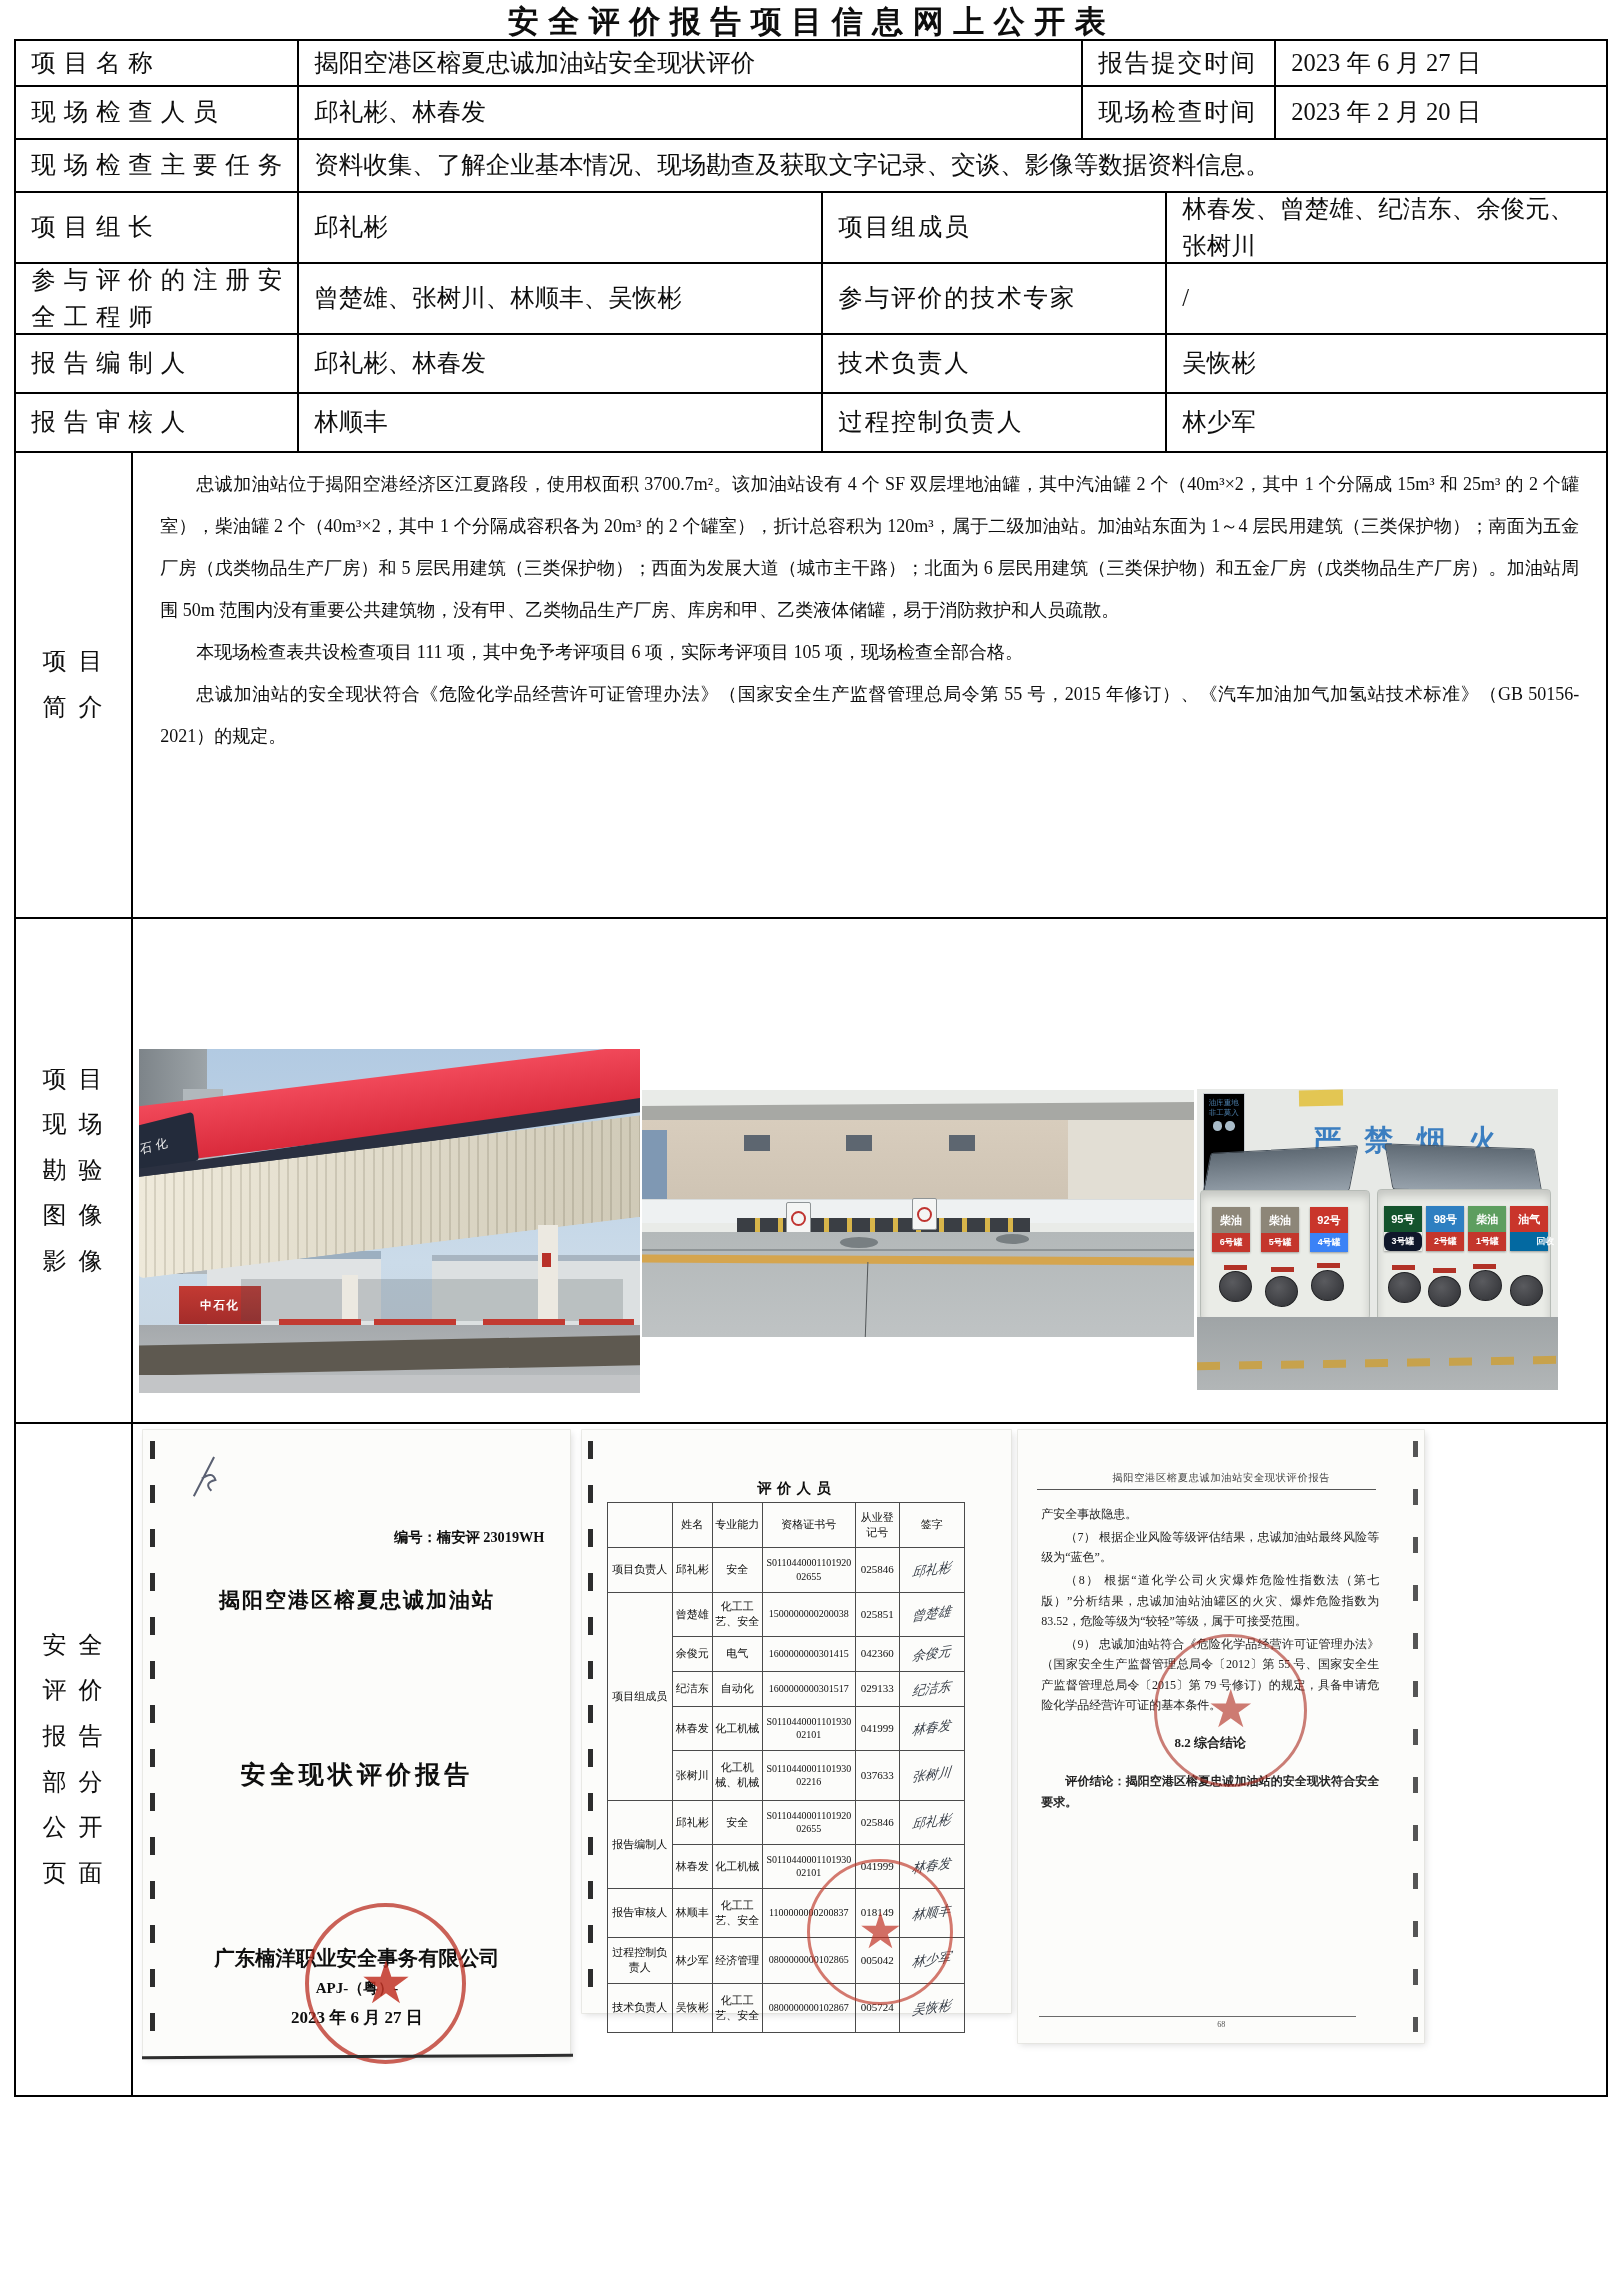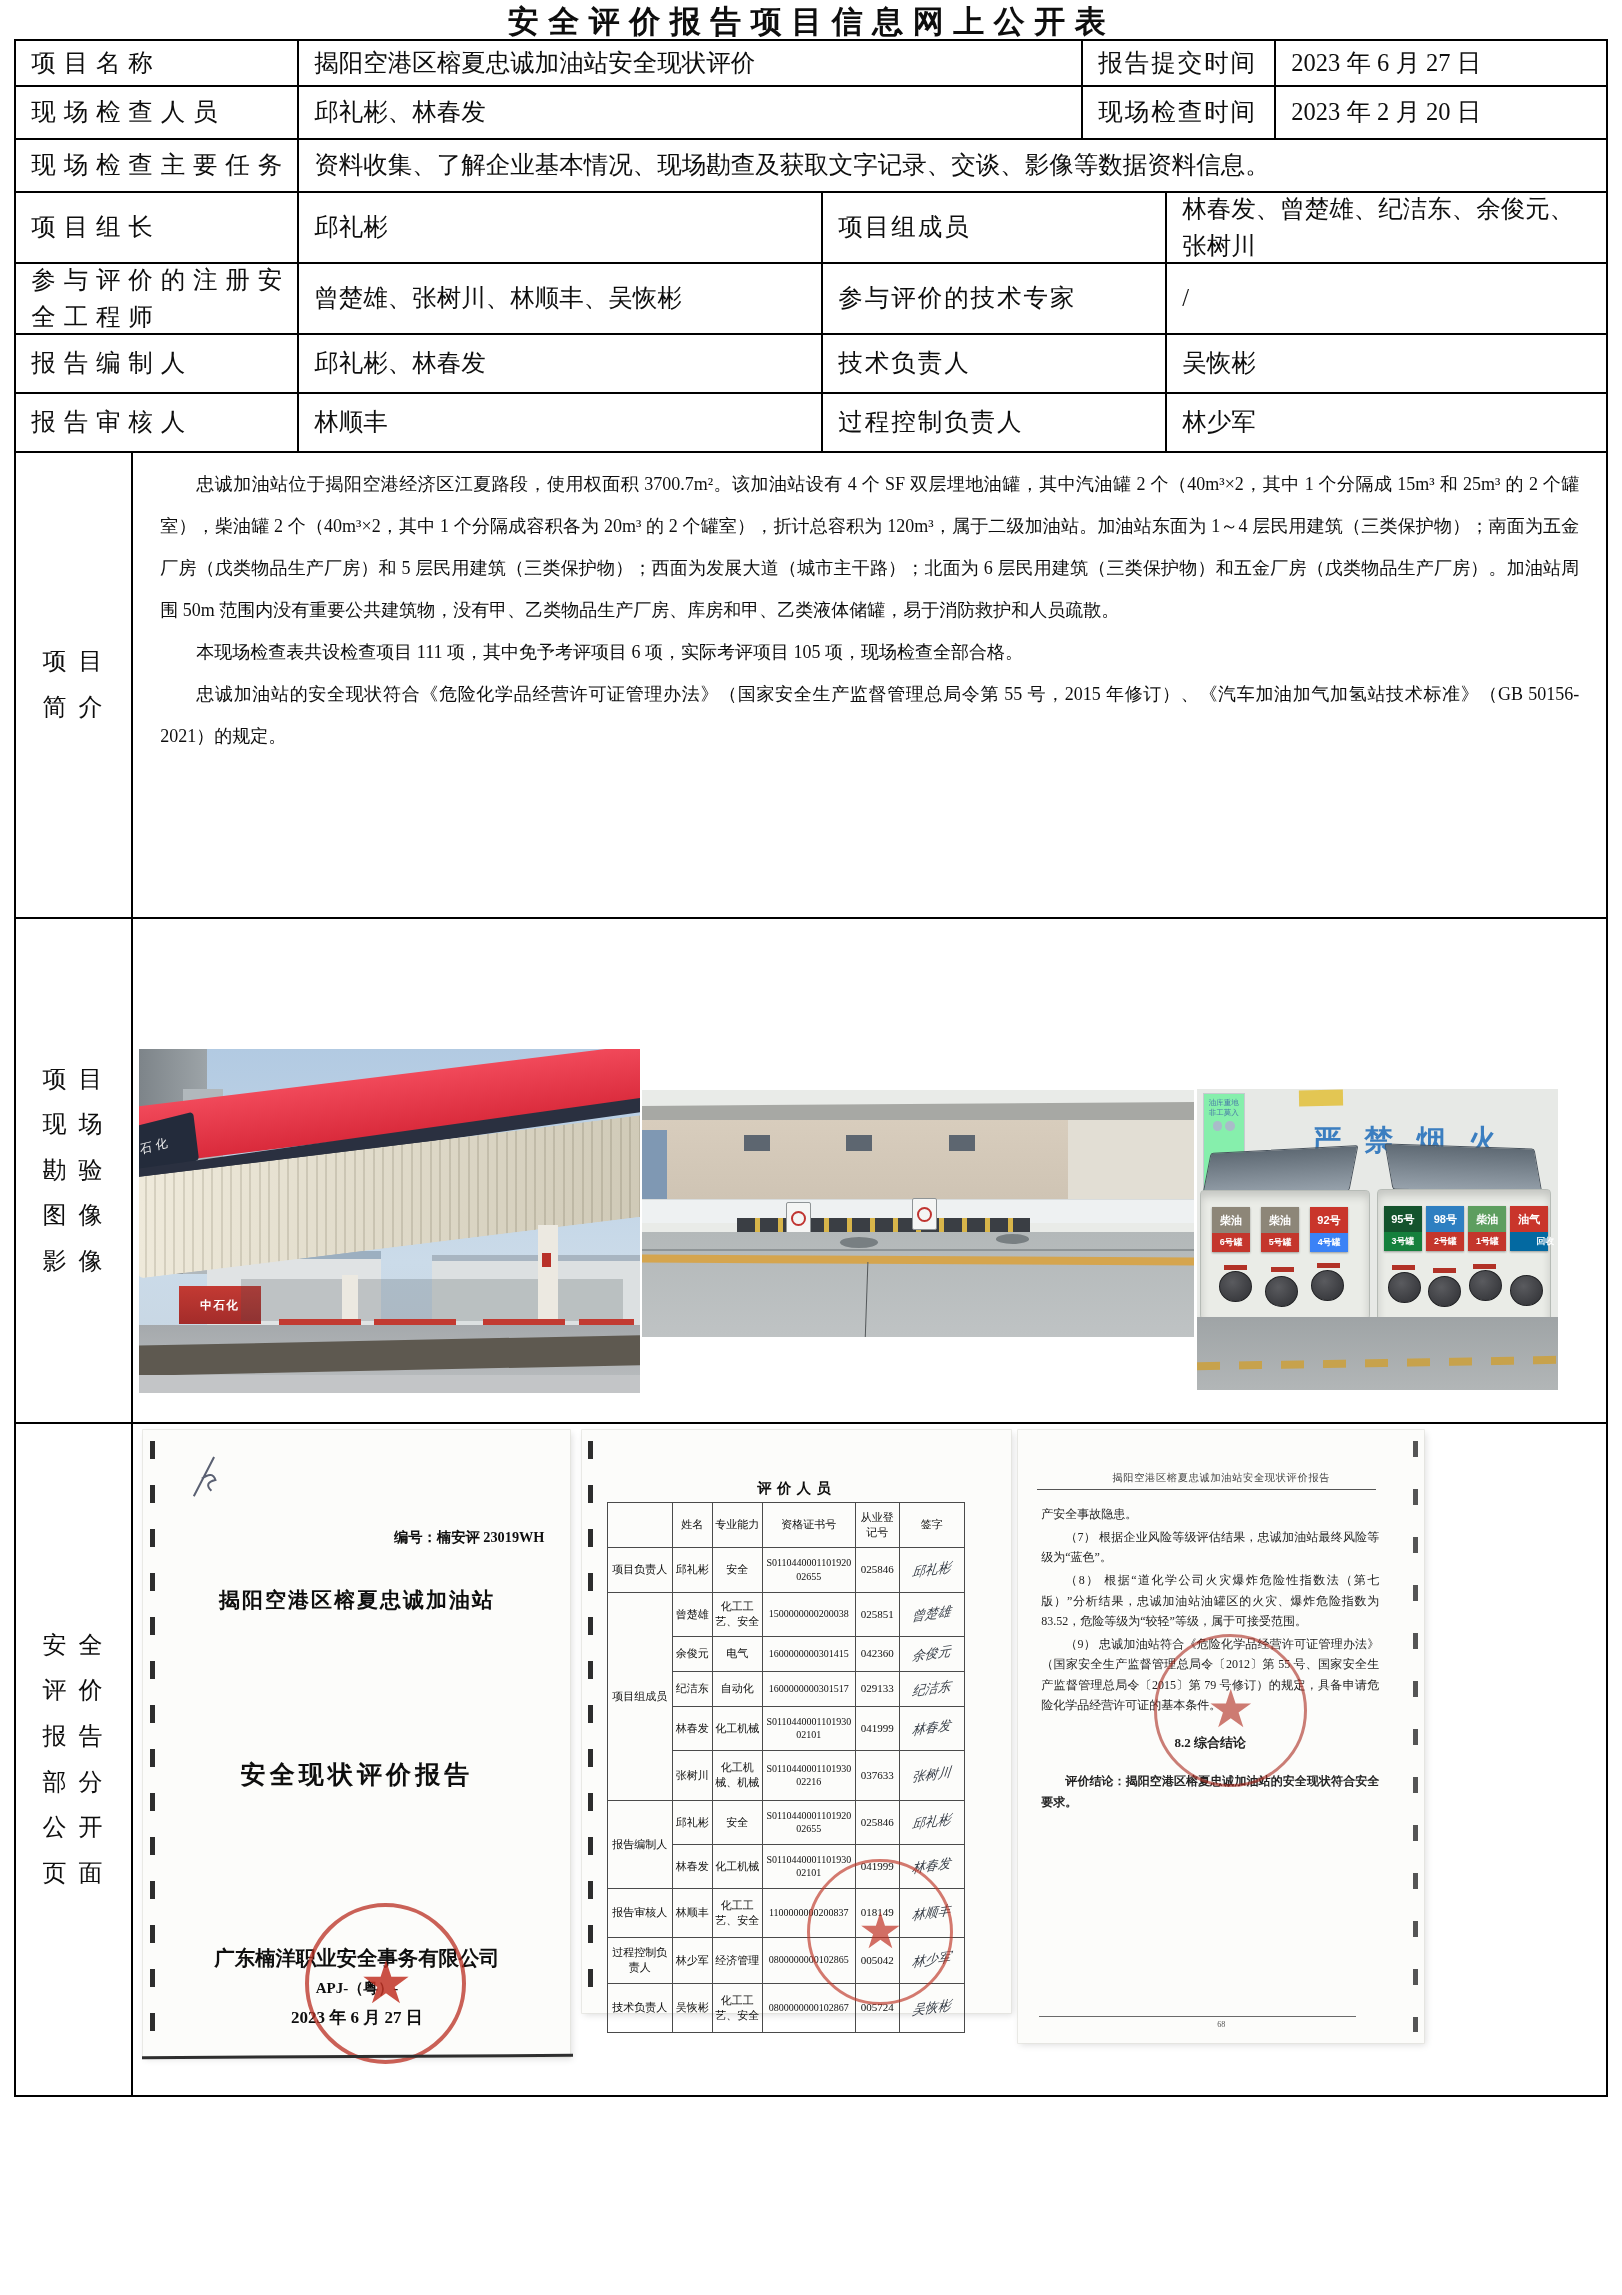--- a/index.html
+++ b/index.html
@@ -73,21 +73,21 @@
     display:flex;align-items:center;justify-content:center;}
   .p2-sign i{display:block;width:11px;height:11px;border:2px solid #c03430;border-radius:50%;}
   .p2-ground{left:0;top:142px;right:0;bottom:0;
     background:linear-gradient(#b3b8b9,#bfc3c4),repeating-linear-gradient(88deg,rgba(0,0,0,.035) 0 8.2px,rgba(0,0,0,0) 8.2px 41px);}
   .p2-seam{left:0;top:159px;width:100%;height:2px;background:#8e9496;}
   .p2-yellow{left:0;top:166px;width:100%;height:8.2px;background:#d5a54e;transform:skewY(.3deg);}
   .p2-mh{background:#787f82;border-radius:50%;}
   .p2-crack{left:224px;top:172px;width:1.4px;height:80px;background:#54585a;transform:rotate(2deg);}
   
   #photo3{background:#e7e9e6;}
-  .p3-poster{left:5.5px;top:4.1px;width:42px;height:102px;background:#86efac;border:0.7px solid #c6cbd0;
+  .p3-poster{left:5.5px;top:4.1px;width:42px;height:102px;background:#000000;border:0.7px solid #c6cbd0;
     font-size:7.5px;color:#4a7ca8;text-align:center;line-height:10.2px;padding-top:4.1px;box-sizing:border-box;
     font-family:"Liberation Sans",sans-serif;}
   .p3-poster .dot{display:inline-block;width:9.5px;height:9.5px;border-radius:50%;background:#a9bcc9;margin:2.7px 1.4px;}
   .p3-ysign{left:102px;top:1.4px;width:44px;height:16.4px;background:#e3c653;transform:rotate(-1deg);}
   .p3-fire{left:115px;top:30px;font-size:29px;letter-spacing:23px;color:#3b7ec0;font-weight:bold;
     font-family:"Liberation Sans",sans-serif;white-space:nowrap;}
   .p3-lid{height:44px;background:linear-gradient(#5f6a74,#97a2ac);border:1.4px solid #4a545e;border-radius:2.7px;}
   .tankbox{background:#eaece7;border:1.4px solid #b6bbb6;border-radius:4.1px;box-shadow:inset 0 5.5px 8.2px rgba(0,0,0,.16);}
   .plate{top:16.4px;width:38px;height:45px;box-shadow:0 0.7px 2px rgba(0,0,0,.35);}
   .plate-top{height:26px;color:#fff;font-size:11px;font-weight:bold;display:flex;align-items:center;justify-content:center;
@@ -304,21 +304,21 @@
             <div class="abs valve" style="left:23px;top:74px;width:23px"></div>
             <div class="abs valve" style="left:70px;top:76px;width:23px"></div>
             <div class="abs valve" style="left:116px;top:72px;width:23px"></div>
             <div class="abs fit" style="left:17.7px;top:80px"></div>
             <div class="abs fit" style="left:64px;top:85px"></div>
             <div class="abs fit" style="left:110px;top:79px"></div>
           </div>
           <div class="abs tankbox" style="left:180px;top:100px;width:172px;height:131px">
             <div class="abs plate" style="left:5.5px">
               <div class="plate-top" style="background-color: #14532d;">95号</div>
-              <div class="plate-bot" style="background-color: #15803d;">3号罐</div>
+              <div class="plate-bot" style="background-color: #0f172a; border-radius: 6px;">3号罐</div>
             </div>
             <div class="abs plate" style="left:48px">
               <div class="plate-top" style="background-color: rgb(46, 127, 193);">98号</div>
               <div class="plate-bot" style="background-color: rgb(196, 54, 44);">2号罐</div>
             </div>
             <div class="abs plate" style="left:90px">
               <div class="plate-top" style="background-color: rgb(93, 158, 95);">柴油</div>
               <div class="plate-bot" style="background-color: rgb(196, 54, 44);">1号罐</div>
             </div>
             <div class="abs plate" style="left:132px">

